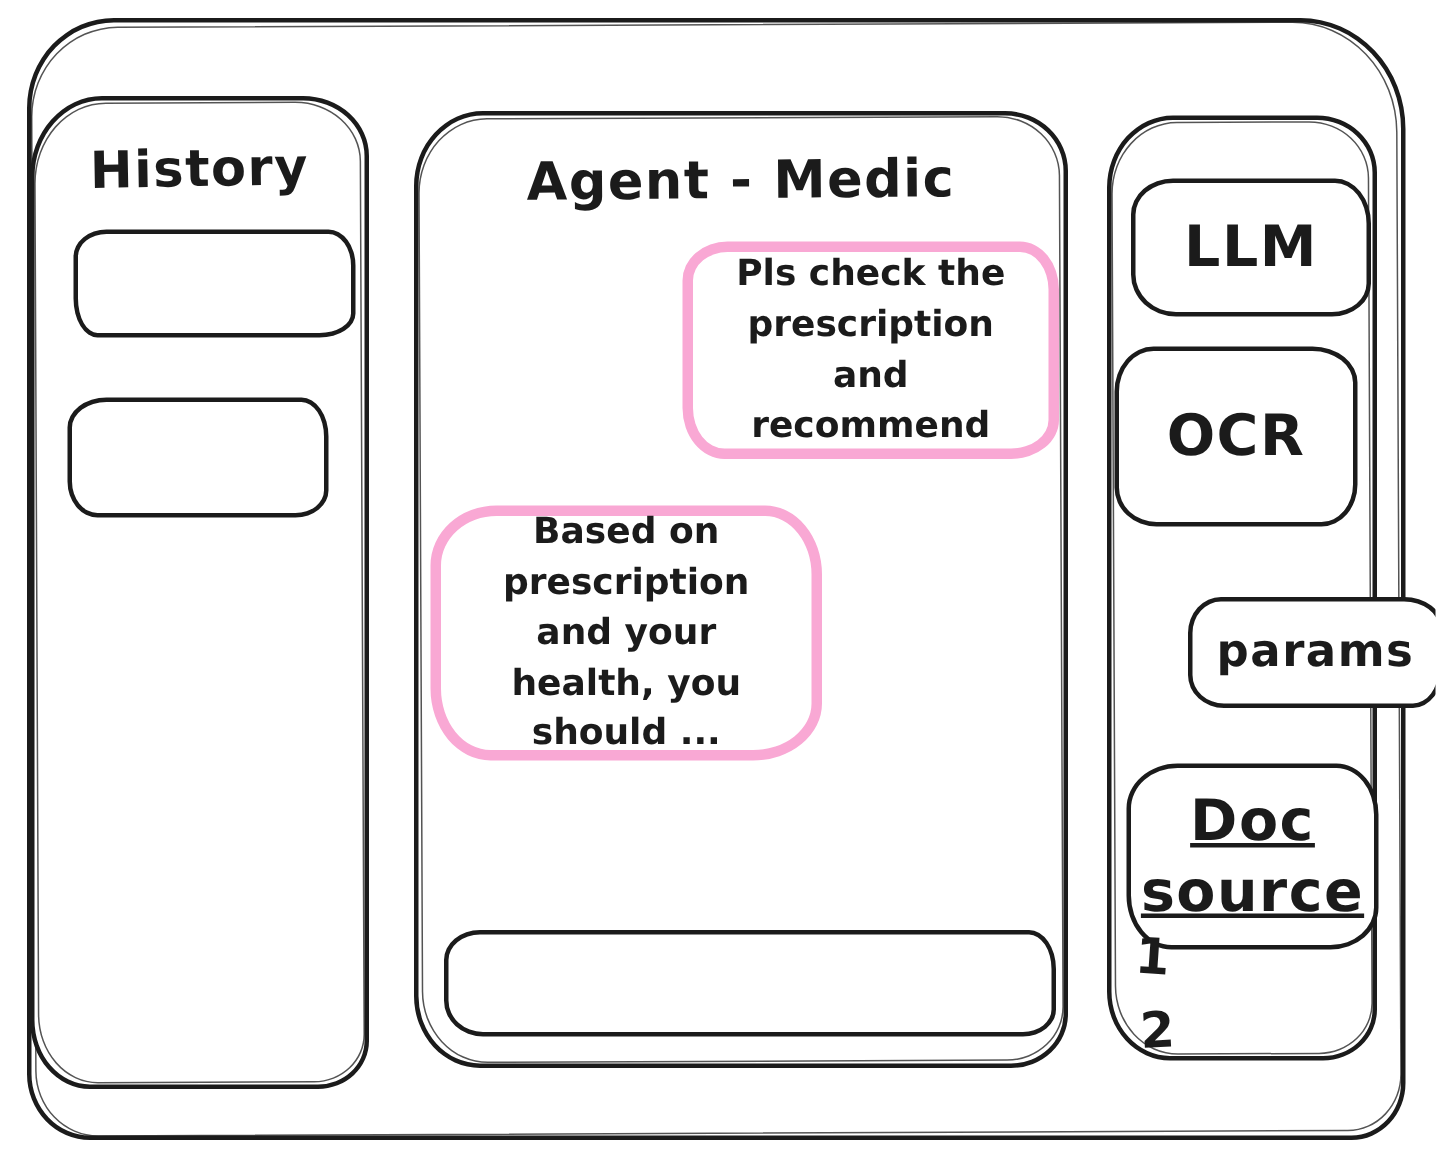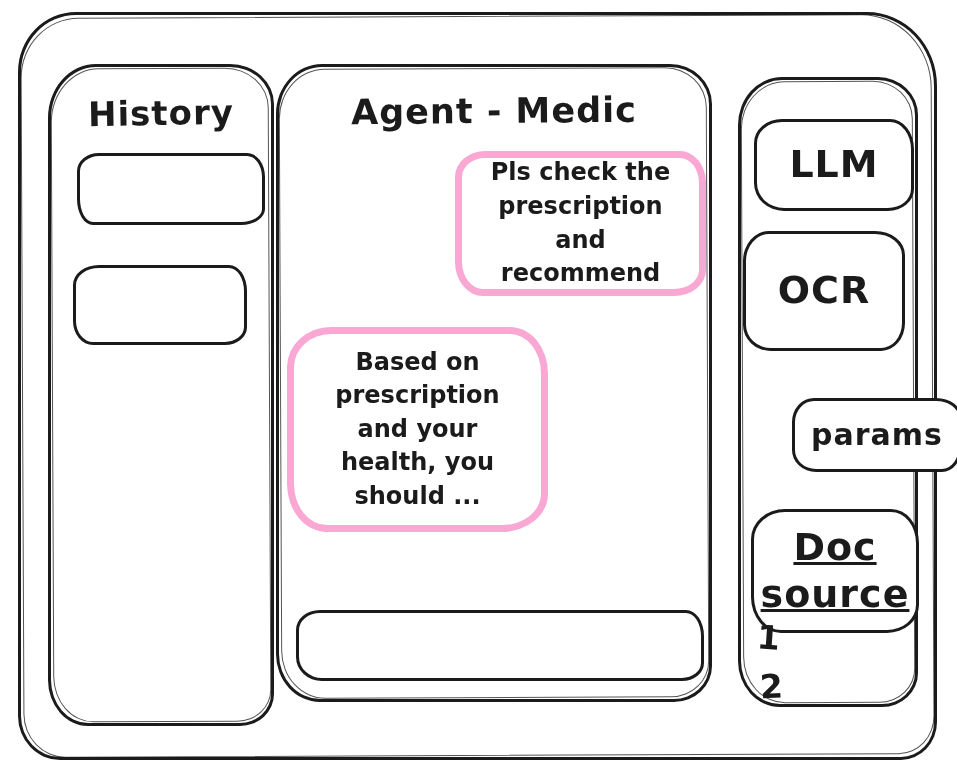--- a/index.html
+++ b/index.html
@@ -29,41 +29,41 @@
     pointer-events: none;
   }
 
   .frame {
     left: 18px; top: 12px; width: 919px; height: 748px;
     border-radius: 58px 70px 36px 42px / 60px 74px 38px 44px;
   }
 
   
   .left-panel {
-    left: 48px; top: 64px; width: 226px; height: 662px;
+    left: 20px; top: 64px; width: 226px; height: 662px;
     border-radius: 48px 44px 34px 40px / 54px 40px 32px 46px;
   }
   .panel-title {
     position: absolute; left: 0; right: 0; top: 26px;
     text-align: center;
     font-size: 34px; font-weight: 700; letter-spacing: 1px;
     transform: rotate(-1deg);
   }
   .hist-item {
     position: absolute;
     border: 3px solid #1b1b1b;
     background: #fff;
     box-sizing: border-box;
   }
   .hist-item-1 { left: 26px; top: 86px;  width: 188px; height: 72px; border-radius: 22px 18px 24px 16px / 18px 24px 16px 26px; }
   .hist-item-2 { left: 22px; top: 198px; width: 174px; height: 80px; border-radius: 26px 18px 22px 20px / 20px 26px 18px 24px; }
 
   
   .center-panel {
-    left: 276px; top: 64px; width: 436px; height: 638px;
+    left: 276px; top: 74px; width: 436px; height: 638px;
     border-radius: 46px 42px 38px 44px / 50px 40px 36px 48px;
     padding-left: 19px;
   }
   .chat-title {
     position: absolute; left: 0; right: 0; top: 24px;
     text-align: center;
     font-size: 35px; font-weight: 700; letter-spacing: 1px;
     transform: rotate(-0.5deg);
   }
   .bubble {
@@ -74,21 +74,21 @@
     display: flex; align-items: center; justify-content: center;
     text-align: center;
     font-size: 24px; font-weight: 700; line-height: 1.4;
   }
   .bubble.user {
     left: 176px; top: 84px; width: 251px; height: 145px;
     border-radius: 30px 26px 32px 28px / 26px 32px 26px 34px;
     padding: 4px 18px;
   }
   .bubble.assistant {
-    left: 8px; top: 260px; width: 261px; height: 205px;
+    left: 8px; top: 260px; width: 261px; height: 170px;
     border-radius: 44px 38px 46px 40px / 40px 46px 38px 48px;
     padding: 4px 30px;
   }
   .chat-input {
     position: absolute;
     left: 17px; top: 543px; width: 408px; height: 71px;
     border: 3px solid #1b1b1b; background: #fff;
     box-sizing: border-box;
     border-radius: 24px 18px 22px 26px / 20px 26px 18px 24px;
     cursor: text;

